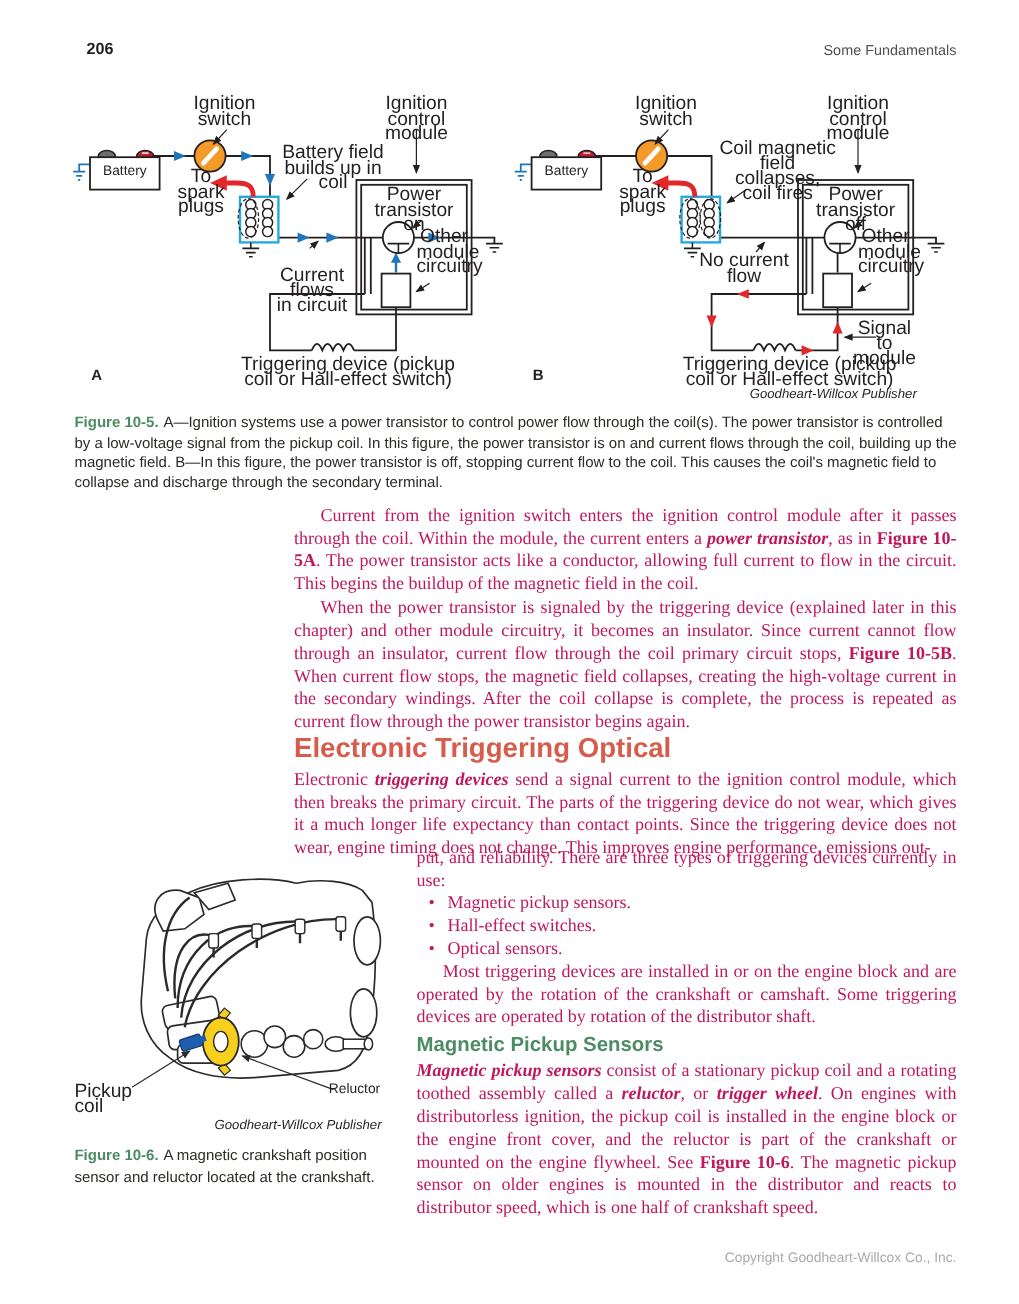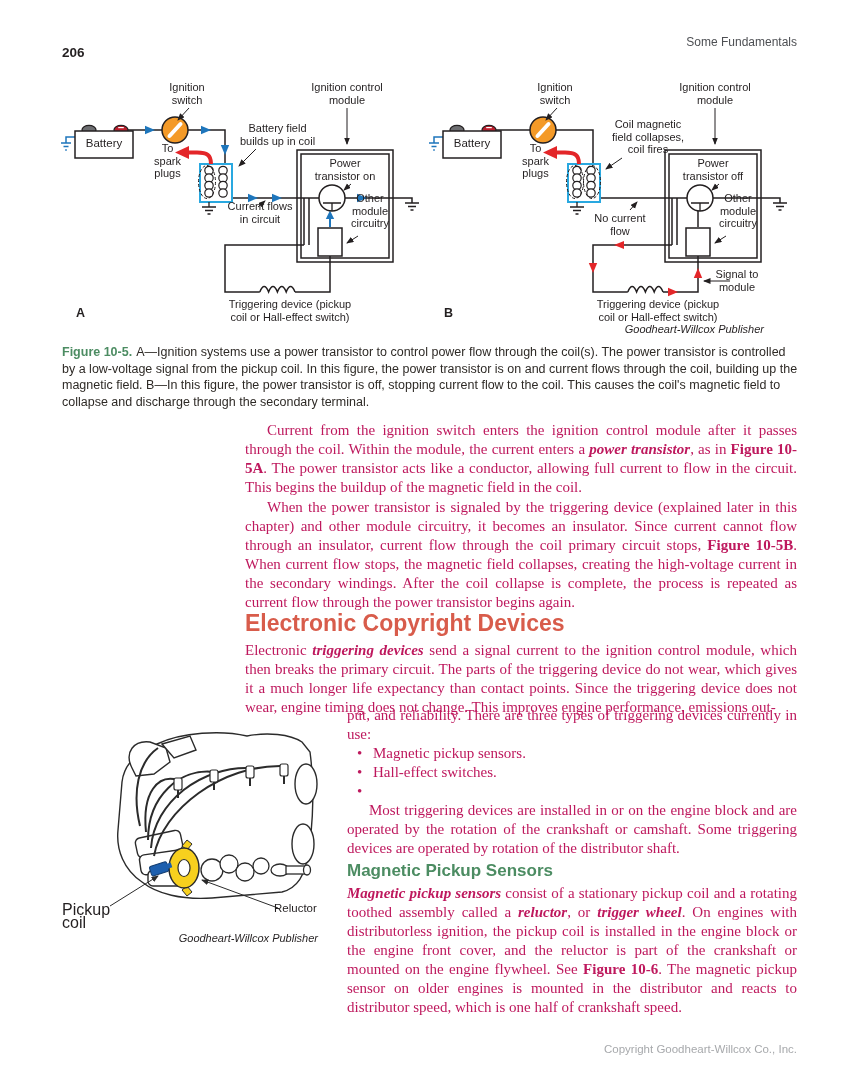--- a/index.html
+++ b/index.html
@@ -5,21 +5,21 @@
   html,body{margin:0;padding:0;}
   body{width:849px;height:1087px;background:#ffffff;position:relative;
        font-family:"Liberation Sans",sans-serif;color:#231f20;overflow:hidden;}
   .abs{position:absolute;}
   
   .pagenum{font-weight:bold;font-size:13.5px;}
   .runhead{font-size:12px;color:#4d4f53;text-align:right;}
   
   .diagram{position:absolute;width:360px;height:255px;}
   .diagram svg{position:absolute;left:0;top:0;}
-  .dlabel{position:absolute;font-size:11px;line-height:12.5px;text-align:center;
+  .dlabel{position:absolute;font-size:16px;line-height:12.5px;text-align:center;
           white-space:pre-line;color:#231f20;}
   .panel{position:absolute;font-weight:bold;font-size:12.5px;}
   .credit{position:absolute;font-style:italic;font-size:11px;text-align:right;color:#231f20;}
   
   .caption{position:absolute;font-size:12.5px;line-height:16.5px;color:#2e2a26;}
   .cap-label{font-weight:bold;color:#4c8c62;margin-right:4px;}
   
   .bodytext{position:absolute;font-family:"Liberation Serif","DejaVu Serif",serif;
             font-size:15px;line-height:19px;text-align:justify;color:#be185d;}
   .indent{text-indent:22px;}
@@ -28,21 +28,21 @@
   .h1red{position:absolute;font-weight:bold;font-size:23px;color:#d85c4b;}
   .h2green{position:absolute;font-weight:bold;font-size:17px;color:#4c8c62;}
   ul.blist{margin:0;padding:0;list-style:none;}
   ul.blist li{position:relative;padding-left:26px;margin:0;}
   .bmark{position:absolute;left:10px;top:0;}
   .copyright{position:absolute;font-size:11.5px;color:#a7a9ac;text-align:right;}
 </style>
 </head>
 <body>
 
-<div class="abs pagenum" style="left:62px;top:33px;margin-top:12px;">206</div>
+<div class="abs pagenum" style="left:72px;top:33px;">206</div>
 <div class="abs runhead" style="left:500px;top:35px;width:297px;">Some Fundamentals</div>
 
 <div class="diagram" style="left:60px;top:80px;">
   <svg viewBox="0 0 360 255" width="360" height="255">
     <defs>
       <marker id="ahA" markerWidth="9" markerHeight="9" refX="6.5" refY="3" orient="auto" markerUnits="userSpaceOnUse">
         <path d="M0,0 L7.5,3 L0,6 Z" fill="#231f20"></path>
       </marker>
     </defs>
 
@@ -136,21 +136,21 @@
   <div class="dlabel" style="left:80px;top:62px;width:55px;">To
 spark
 plugs</div>
   <div class="dlabel" style="left:165px;top:42px;width:105px;">Battery field
 builds up in coil</div>
   <div class="dlabel" style="left:243px;top:77px;width:84px;">Power
 transistor on</div>
   <div class="dlabel" style="left:287px;top:112px;width:46px;">Other
 module
 circuitry</div>
-  <div class="dlabel" style="left:158px;top:120px;width:84px;">Current flows
+  <div class="dlabel" style="left:158px;top:144px;width:84px;">Current flows
 in circuit</div>
   <div class="dlabel" style="left:140px;top:218px;width:180px;">Triggering device (pickup
 coil or Hall-effect switch)</div>
   <div class="panel" style="left:16px;top:226px;">A</div>
 </div>
 
 <div class="diagram" style="left:428px;top:80px;">
   <svg viewBox="0 0 360 255" width="360" height="255">
     <defs>
       <marker id="ahB" markerWidth="9" markerHeight="9" refX="6.5" refY="3" orient="auto" markerUnits="userSpaceOnUse">
@@ -258,30 +258,31 @@
   <span class="cap-label">Figure 10-5.</span><span>A—Ignition systems use a power transistor to control power flow through the coil(s). The power transistor is controlled by a low-voltage signal from the pickup coil. In this figure, the power transistor is on and current flows through the coil, building up the magnetic field. B—In this figure, the power transistor is off, stopping current flow to the coil. This causes the coil's magnetic field to collapse and discharge through the secondary terminal.</span>
 </div>
 
 <p class="bodytext indent" style="left:245px;top:421px;width:552px;margin:0;">
   <span>Current from the ignition switch enters the ignition control module after it passes through the coil. Within the module, the current enters a </span><span class="bi">power transistor</span><span>, as in </span><span class="b">Figure 10-5A</span><span>. The power transistor acts like a conductor, allowing full current to flow in the circuit. This begins the buildup of the magnetic field in the coil.</span>
 </p>
 <p class="bodytext indent" style="left:245px;top:498px;width:552px;margin:0;">
   <span>When the power transistor is signaled by the triggering device (explained later in this chapter) and other module circuitry, it becomes an insulator. Since current cannot flow through an insulator, current flow through the coil primary circuit stops, </span><span class="b">Figure 10-5B</span><span>. When current flow stops, the magnetic field collapses, creating the high-voltage current in the secondary windings. After the coil collapse is complete, the process is repeated as current flow through the power transistor begins again.</span>
 </p>
 
-<div class="h1red" style="left:245px;top:610px;">Electronic Copyright Devices</div>
+<div class="h1red" style="left:245px;top:610px;">Electronic Triggering Optical</div>
 
 <p class="bodytext" style="left:245px;top:641px;width:552px;margin:0;">
   <span>Electronic </span><span class="bi">triggering devices</span><span> send a signal current to the ignition control module, which then breaks the primary circuit. The parts of the triggering device do not wear, which gives it a much longer life expectancy than contact points. Since the triggering device does not wear, engine timing does not change. This improves engine performance, emissions out-</span>
 </p>
 <p class="bodytext" style="left:347px;top:706px;width:450px;margin:0;">put, and reliability. There are three types of triggering devices currently in use:</p>
 
 <ul class="blist bodytext" style="left:347px;top:744px;width:450px;text-align:left;">
   <li><span class="bmark">•</span><span>Magnetic pickup sensors.</span></li>
   <li><span class="bmark">•</span><span>Hall-effect switches.</span></li>
+  <li><span class="bmark" style="position:static;padding:0;">Optical sensors.</span></li>
 </ul>
 
 <span class="bodytext" style="left:357px;top:782px;">•</span>
 
 <p class="bodytext indent" style="left:347px;top:801px;width:450px;margin:0;">Most triggering devices are installed in or on the engine block and are operated by the rotation of the crankshaft or camshaft. Some triggering devices are operated by rotation of the distributor shaft.</p>
 
 <div class="h2green" style="left:347px;top:861px;">Magnetic Pickup Sensors</div>
 
 <p class="bodytext" style="left:347px;top:884px;width:450px;margin:0;">
   <span class="bi">Magnetic pickup sensors</span><span> consist of a stationary pickup coil and a rotating toothed assembly called a </span><span class="bi">reluctor</span><span>, or </span><span class="bi">trigger wheel</span><span>. On engines with distributorless ignition, the pickup coil is installed in the engine block or the engine front cover, and the reluctor is part of the crankshaft or mounted on the engine flywheel. See </span><span class="b">Figure 10-6</span><span>. The magnetic pickup sensor on older engines is mounted in the distributor and reacts to distributor speed, which is one half of crankshaft speed.</span>
@@ -338,15 +339,18 @@
       <rect x="104" y="143.5" width="6" height="5" fill="#1d5fae"></rect>
     </g>
     <g stroke="#2b2b2b" stroke-width="1" fill="none" marker-end="url(#ah6)">
       <path d="M48,184 L96,154"></path>
       <path d="M216,186 L140,158"></path>
     </g>
   </svg>
   <div class="dlabel" style="left:0px;top:182px;width:62px;font-size:16px;text-align:left;">Pickup coil</div>
   <div class="dlabel" style="left:212px;top:180px;width:58px;font-size:11.5px;text-align:left;">Reluctor</div>
   <div class="credit" style="left:0px;top:210px;width:256px;">Goodheart-Willcox Publisher</div>
+  <div class="caption" style="left:0px;top:232px;width:272px;line-height:18px;">
+    <span class="cap-label">Figure 10-6.</span><span>A magnetic crankshaft position sensor and reluctor located at the crankshaft.</span>
+  </div>
 </div>
 
 <div class="copyright" style="left:450px;top:1043px;width:347px;">Copyright Goodheart-Willcox Co., Inc.</div>
 
 </body></html>

